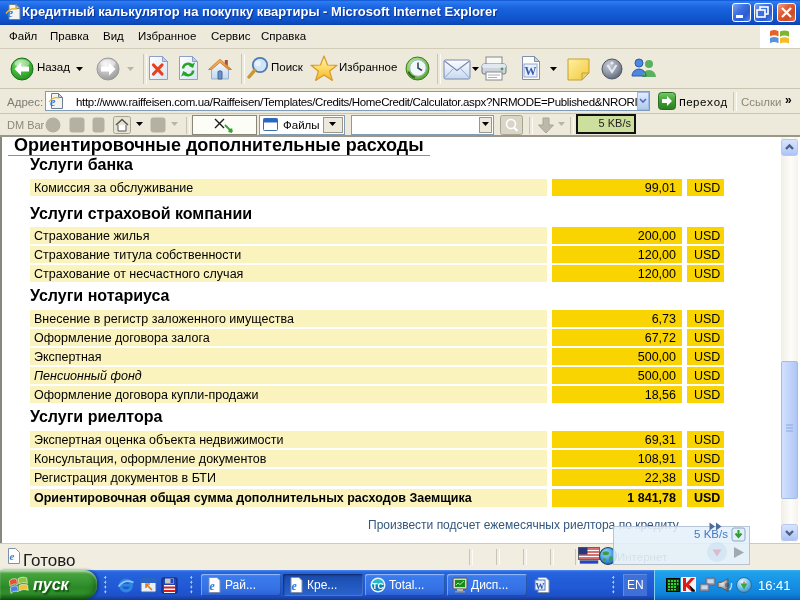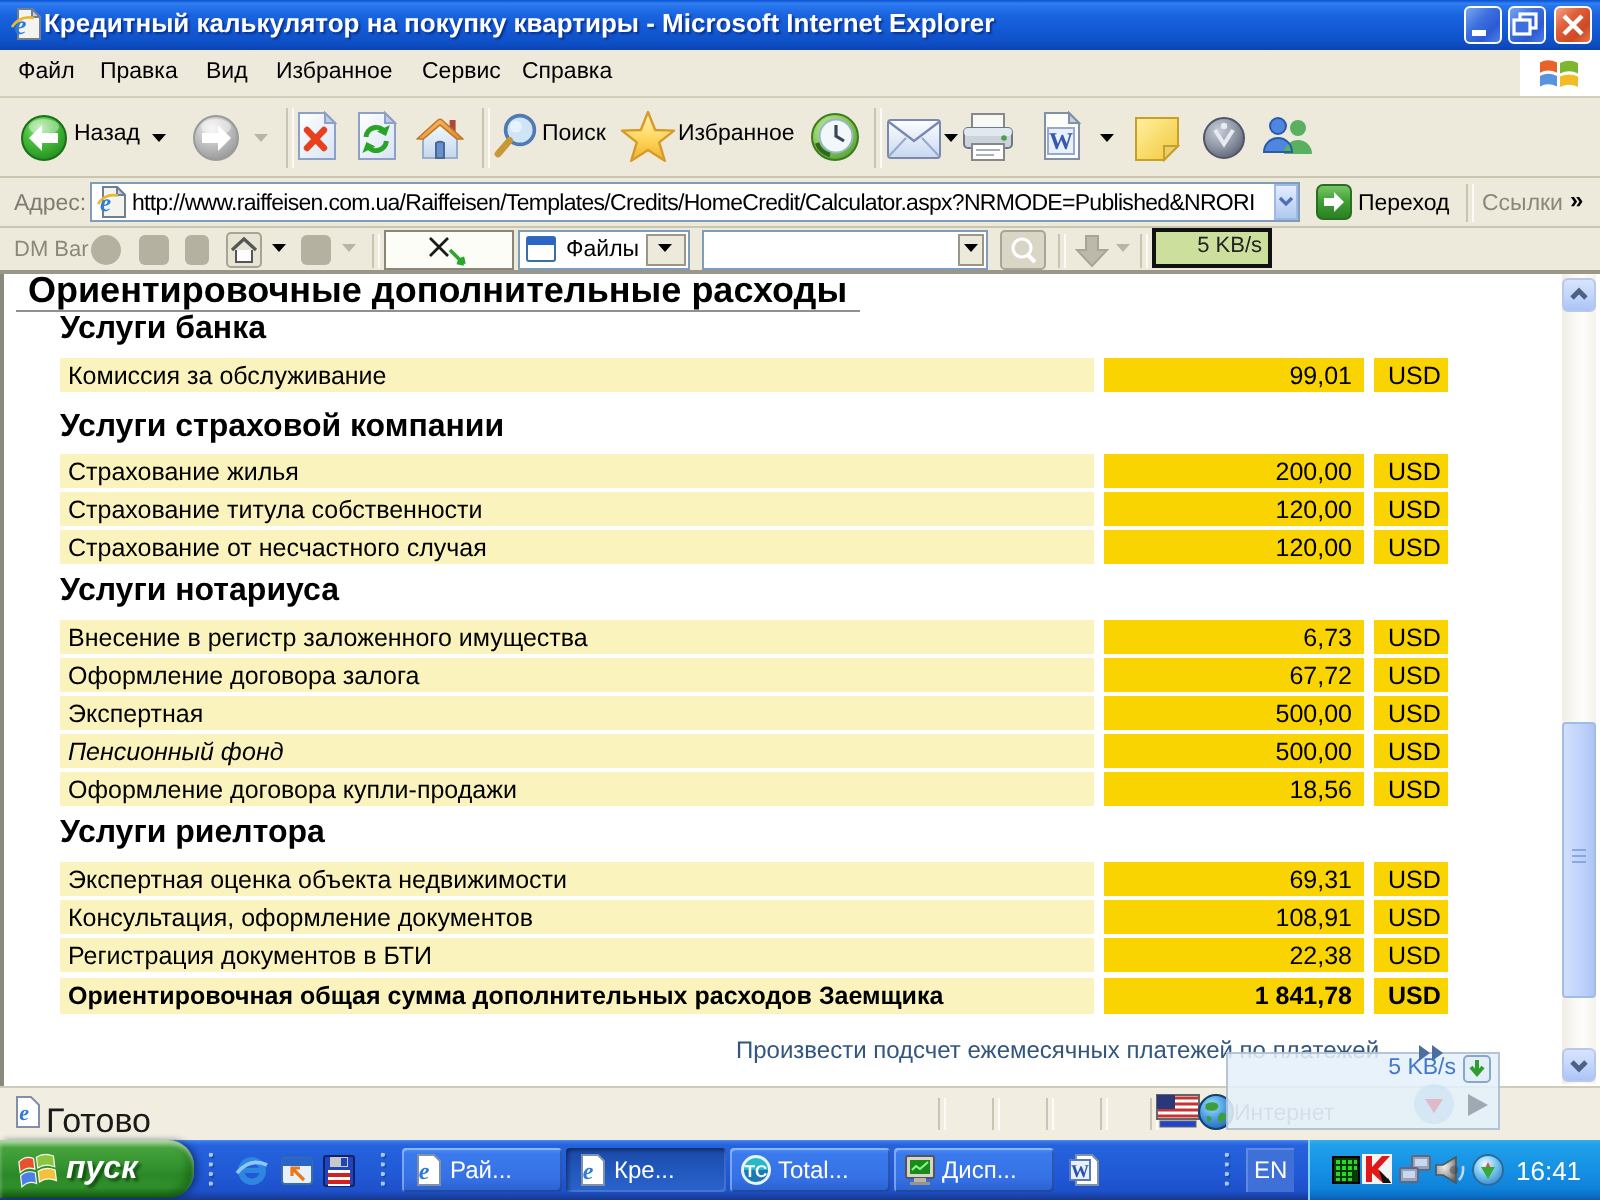--- a/index.html
+++ b/index.html
@@ -12,21 +12,21 @@
   .tbtn.red{background:linear-gradient(135deg,#F2A38A 0%,#E1603C 35%,#CC4A24 70%,#E5744E 100%);}
   #menubar{left:0;top:25px;width:800px;height:24px;background:#EDEADC;border-bottom:1px solid #D2CDB8;box-sizing:border-box;}
   .menuitem{top:5px;font-size:11.5px;color:#000;}
   #menulogo{left:760px;top:25px;width:40px;height:23px;background:#fff;}
   #toolbar{left:0;top:49px;width:800px;height:40px;background:#EDEADC;border-bottom:1px solid #C9C5B1;box-sizing:border-box;}
   .tsep{top:54px;width:2px;height:30px;border-left:1px solid #C9C5B2;border-right:1px solid #FBFAF6;}
   .tlabel{font-size:11.5px;color:#000;top:62px;}
   #addrbar{left:0;top:89px;width:800px;height:25px;background:#EDEADC;border-bottom:1px solid #C9C5B1;box-sizing:border-box;}
   #addrlabel{left:7px;top:96px;font-size:11.5px;color:#7E7B70;}
   #addrfield{left:45px;top:91px;width:605px;height:20px;background:#fff;border:1px solid #7F9DB9;box-sizing:border-box;}
-  #addrtext{left:66px;top:96px;width:569px;overflow:hidden;font-size:11.5px;letter-spacing:-0.35px;color:#000;white-space:nowrap;}
+  #addrtext{left:76px;top:96px;width:569px;overflow:hidden;font-size:11.5px;letter-spacing:-0.35px;color:#000;white-space:nowrap;}
   #addrdrop{left:637px;top:92px;width:12px;height:18px;background:linear-gradient(180deg,#E2ECFD,#AFC9F0);border:1px solid #9EBAE4;box-sizing:border-box;}
   #dmbar{left:0;top:114px;width:800px;height:23px;background:#EDEADC;border-bottom:2px solid #9A9689;box-sizing:border-box;}
   .dmsep{top:117px;width:2px;height:17px;border-left:1px solid #C9C5B2;border-right:1px solid #FBFAF6;}
   #content{left:0;top:137px;width:800px;height:406px;background:#fff;border-left:2px solid #8A887D;box-sizing:border-box;}
   #heading{left:14px;top:137px;font-size:18px;line-height:17px;font-weight:bold;color:#000;white-space:nowrap;}
   #headrule{left:8px;top:155px;width:422px;height:1px;background:#909090;}
   .sect{left:30px;font-size:16px;line-height:16px;font-weight:bold;color:#000;white-space:nowrap;}
   .rlabel{left:30px;width:517px;height:17px;background:#FAF3BE;}
   .rlabel span{position:absolute;left:4px;top:2px;font-size:12.5px;color:#000;white-space:nowrap;}
   .rval{left:552px;width:130px;height:17px;background:#FAD400;}
@@ -276,21 +276,21 @@
  <defs>
       <linearGradient id="ggo" x1="0" y1="0" x2="0" y2="1">
         <stop offset="0%" stop-color="#7CC86A"></stop>
         <stop offset="50%" stop-color="#3E9E34"></stop>
         <stop offset="100%" stop-color="#2A7E22"></stop>
       </linearGradient>
     </defs>
  <rect x="0.5" y="0.5" width="17" height="17" rx="3" fill="url(#ggo)" stroke="#26701E"></rect>
  <path d="M9 4 L14 9 L9 14 L9 11 L4 11 L4 7 L9 7 Z" fill="#fff"></path>
 </svg>
-<div class="abs" style="left:679px;top:96px;font-size:11.5px;color:#000;">Переход</div>
+<div class="abs" style="left:679px;top:96px;font-size:11.5px;color:#000;font-family:Liberation Mono, monospace;">Переход</div>
 <div class="abs tsep" style="left:733px;top:92px;height:19px;"></div>
 <div class="abs" style="left:741px;top:96px;font-size:11.5px;color:#8C8878;">Ссылки</div>
 <div class="abs" style="left:785px;top:93px;font-size:12px;font-weight:bold;color:#000;">»</div>
 <div class="abs" id="dmbar"></div>
 <div class="abs" style="left:7px;top:119px;font-size:11px;color:#8C8878;">DM Bar</div>
 <svg class="abs" style="left:45px;top:117px;" width="16" height="16">
     <circle cx="8" cy="8" r="7.5" fill="#B5B1A1"></circle>
   </svg>
 <svg class="abs" style="left:69px;top:117px;" width="16" height="16">
     <rect x="0.5" y="0.5" width="15" height="15" rx="3" fill="#B5B1A1"></rect>
@@ -466,21 +466,21 @@
   </div>
 <div class="abs rlabel bold" style="top:489px;height:18px;">
     <span>Ориентировочная общая сумма дополнительных расходов Заемщика</span>
   </div>
 <div class="abs rval bold" style="top:489px;height:18px;">
     <span>1 841,78</span>
   </div>
 <div class="abs rusd bold" style="top:489px;height:18px;">
     <span>USD</span>
   </div>
-<div class="abs" id="link">Произвести подсчет ежемесячных платежей по платежей</div>
+<div class="abs" id="link">Произвести подсчет ежемесячных риелтора по кредиту</div>
 <div class="abs" id="sbar"></div>
 <div class="abs sbtn" style="left:781px;top:139px;"><svg width="15" height="15">
       <path d="M4 9 L7.5 5.5 L11 9" stroke="#4D6185" stroke-width="2.4" fill="none"></path>
     </svg></div>
 <div class="abs sbtn" style="left:781px;top:524px;"><svg width="15" height="15">
       <path d="M4 6 L7.5 9.5 L11 6" stroke="#4D6185" stroke-width="2.4" fill="none"></path>
     </svg></div>
 <div class="abs" id="sthumb"><svg width="15" height="136">
       <g stroke="#89A8E0">
         <line x1="4" y1="63" x2="11" y2="63"></line>

